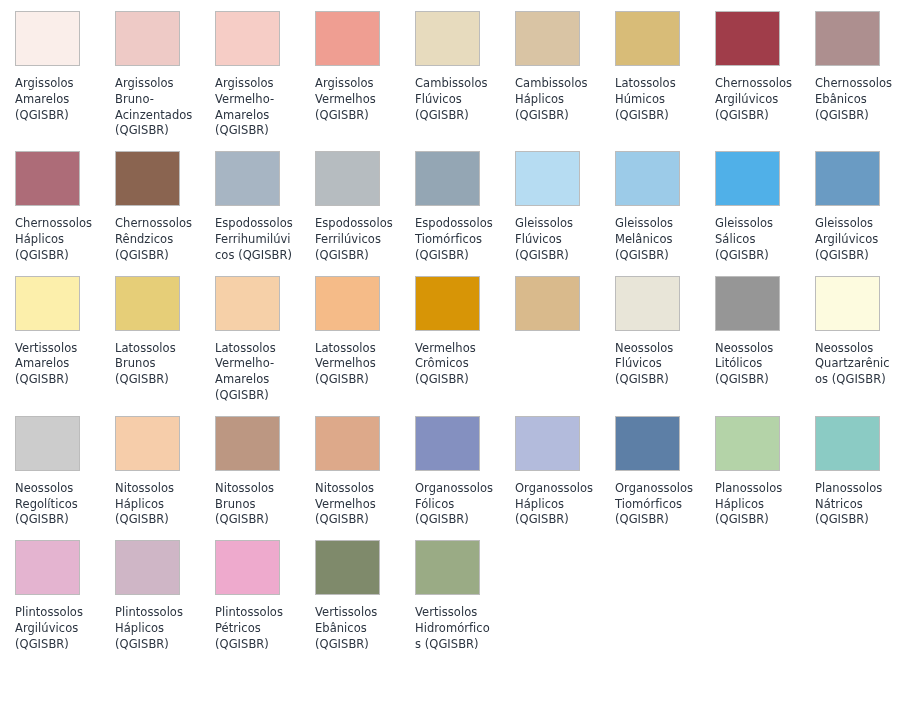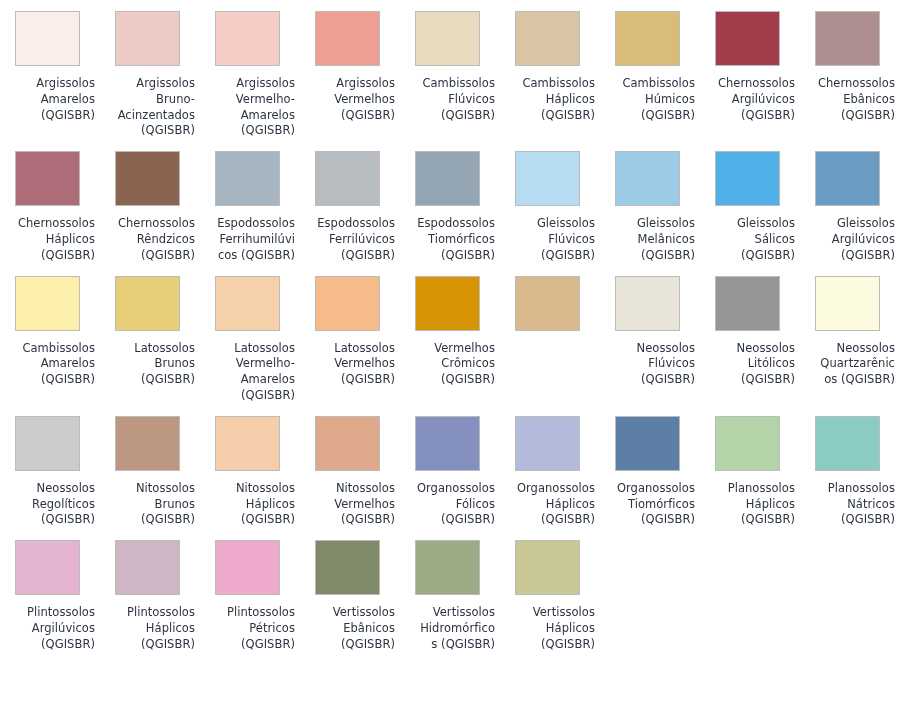--- a/index.html
+++ b/index.html
@@ -34,21 +34,21 @@
   .swatch-chip {
     width: 65px;
     height: 55px;
     border: 1px solid #bcbcbc;
     box-sizing: border-box;
     flex: none;
   }
   .swatch-label {
     width: 80px;
     margin-top: 10px;
-    text-align: right;
+    text-align: left;
     font-size: 11.5px;
     line-height: 15.8px;
     color: #2b3440;
     word-wrap: break-word;
     letter-spacing: 0.05px;
   }
 </style>
 </head>
 <body style="background: rgb(255, 255, 255);">
 
@@ -72,21 +72,21 @@
     <div class="swatch-cell">
       <div class="swatch-chip" style="background-color: rgb(231, 219, 190); border-color: rgb(188, 188, 188);"></div>
       <div class="swatch-label">Cambissolos Flúvicos (QGISBR)</div>
     </div>
     <div class="swatch-cell">
       <div class="swatch-chip" style="background-color: rgb(217, 196, 164); border-color: rgb(188, 188, 188);"></div>
       <div class="swatch-label">Cambissolos Háplicos (QGISBR)</div>
     </div>
     <div class="swatch-cell">
       <div class="swatch-chip" style="background-color: rgb(216, 188, 120); border-color: rgb(188, 188, 188);"></div>
-      <div class="swatch-label">Cambissolos Húmicos (QGISBR)</div>
+      <div class="swatch-label">Latossolos Húmicos (QGISBR)</div>
     </div>
     <div class="swatch-cell">
       <div class="swatch-chip" style="background-color: rgb(160, 61, 74); border-color: rgb(188, 188, 188);"></div>
       <div class="swatch-label">Chernossolos Argilúvicos (QGISBR)</div>
     </div>
     <div class="swatch-cell">
       <div class="swatch-chip" style="background-color: rgb(173, 143, 143); border-color: rgb(188, 188, 188);"></div>
       <div class="swatch-label">Chernossolos Ebânicos (QGISBR)</div>
     </div>
     <div class="swatch-cell">
@@ -120,21 +120,21 @@
     <div class="swatch-cell">
       <div class="swatch-chip" style="background-color: rgb(80, 176, 232); border-color: rgb(188, 188, 188);"></div>
       <div class="swatch-label">Gleissolos Sálicos (QGISBR)</div>
     </div>
     <div class="swatch-cell">
       <div class="swatch-chip" style="background-color: rgb(106, 155, 195); border-color: rgb(188, 188, 188);"></div>
       <div class="swatch-label">Gleissolos Argilúvicos (QGISBR)</div>
     </div>
     <div class="swatch-cell">
       <div class="swatch-chip" style="background-color: rgb(252, 239, 171); border-color: rgb(188, 188, 188);"></div>
-      <div class="swatch-label">Cambissolos Amarelos (QGISBR)</div>
+      <div class="swatch-label">Vertissolos Amarelos (QGISBR)</div>
     </div>
     <div class="swatch-cell">
       <div class="swatch-chip" style="background-color: rgb(230, 206, 120); border-color: rgb(188, 188, 188);"></div>
       <div class="swatch-label">Latossolos Brunos (QGISBR)</div>
     </div>
     <div class="swatch-cell">
       <div class="swatch-chip" style="background-color: rgb(246, 208, 168); border-color: rgb(188, 188, 188);"></div>
       <div class="swatch-label">Latossolos Vermelho-Amarelos (QGISBR)</div>
     </div>
     <div class="swatch-cell">
@@ -158,28 +158,28 @@
     </div>
     <div class="swatch-cell">
       <div class="swatch-chip" style="background-color: rgb(253, 251, 223); border-color: rgb(188, 188, 188);"></div>
       <div class="swatch-label">Neossolos Quartzarênicos (QGISBR)</div>
     </div>
     <div class="swatch-cell">
       <div class="swatch-chip" style="background-color: rgb(204, 204, 204); border-color: rgb(188, 188, 188);"></div>
       <div class="swatch-label">Neossolos Regolíticos (QGISBR)</div>
     </div>
     <div class="swatch-cell">
+      <div class="swatch-chip" style="background-color: rgb(246, 205, 170); border-color: rgb(188, 188, 188);"></div>
+      <div class="swatch-label">Nitossolos Háplicos (QGISBR)</div>
+    </div>
+    <div class="swatch-cell">
       <div class="swatch-chip" style="background-color: rgb(188, 151, 130); border-color: rgb(188, 188, 188);"></div>
       <div class="swatch-label">Nitossolos Brunos (QGISBR)</div>
     </div>
     <div class="swatch-cell">
-      <div class="swatch-chip" style="background-color: rgb(246, 205, 170); border-color: rgb(188, 188, 188);"></div>
-      <div class="swatch-label">Nitossolos Háplicos (QGISBR)</div>
-    </div>
-    <div class="swatch-cell">
       <div class="swatch-chip" style="background-color: rgb(221, 169, 138); border-color: rgb(188, 188, 188);"></div>
       <div class="swatch-label">Nitossolos Vermelhos (QGISBR)</div>
     </div>
     <div class="swatch-cell">
       <div class="swatch-chip" style="background-color: rgb(132, 144, 192); border-color: rgb(188, 188, 188);"></div>
       <div class="swatch-label">Organossolos Fólicos (QGISBR)</div>
     </div>
     <div class="swatch-cell">
       <div class="swatch-chip" style="background-color: rgb(179, 187, 220); border-color: rgb(188, 188, 188);"></div>
       <div class="swatch-label">Organossolos Háplicos (QGISBR)</div>
@@ -208,18 +208,14 @@
       <div class="swatch-chip" style="background-color: rgb(238, 170, 205); border-color: rgb(188, 188, 188);"></div>
       <div class="swatch-label">Plintossolos Pétricos (QGISBR)</div>
     </div>
     <div class="swatch-cell">
       <div class="swatch-chip" style="background-color: rgb(127, 138, 107); border-color: rgb(188, 188, 188);"></div>
       <div class="swatch-label">Vertissolos Ebânicos (QGISBR)</div>
     </div>
     <div class="swatch-cell">
       <div class="swatch-chip" style="background-color: rgb(154, 171, 133); border-color: rgb(188, 188, 188);"></div>
       <div class="swatch-label">Vertissolos Hidromórficos (QGISBR)</div>
-    </div>
-    <div class="swatch-cell">
-      <div class="swatch-chip" style="background-color: rgb(201, 199, 147); border-color: rgb(188, 188, 188);"></div>
-      <div class="swatch-label">Vertissolos Háplicos (QGISBR)</div>
     </div>
   </div>
 
 </body></html>

